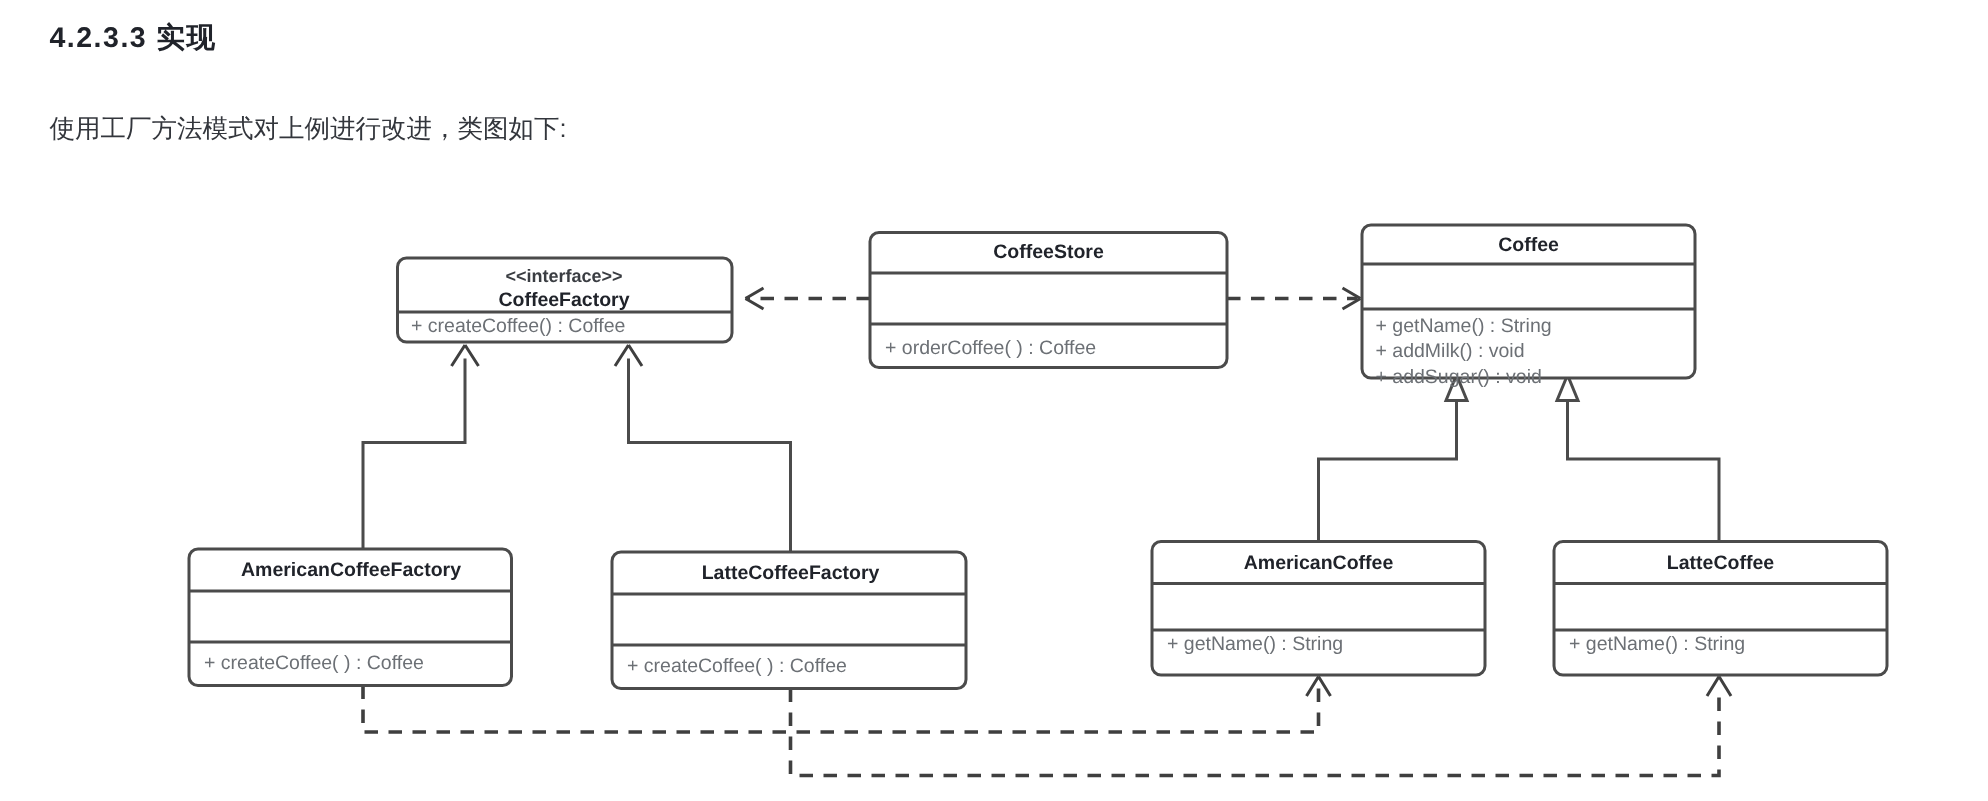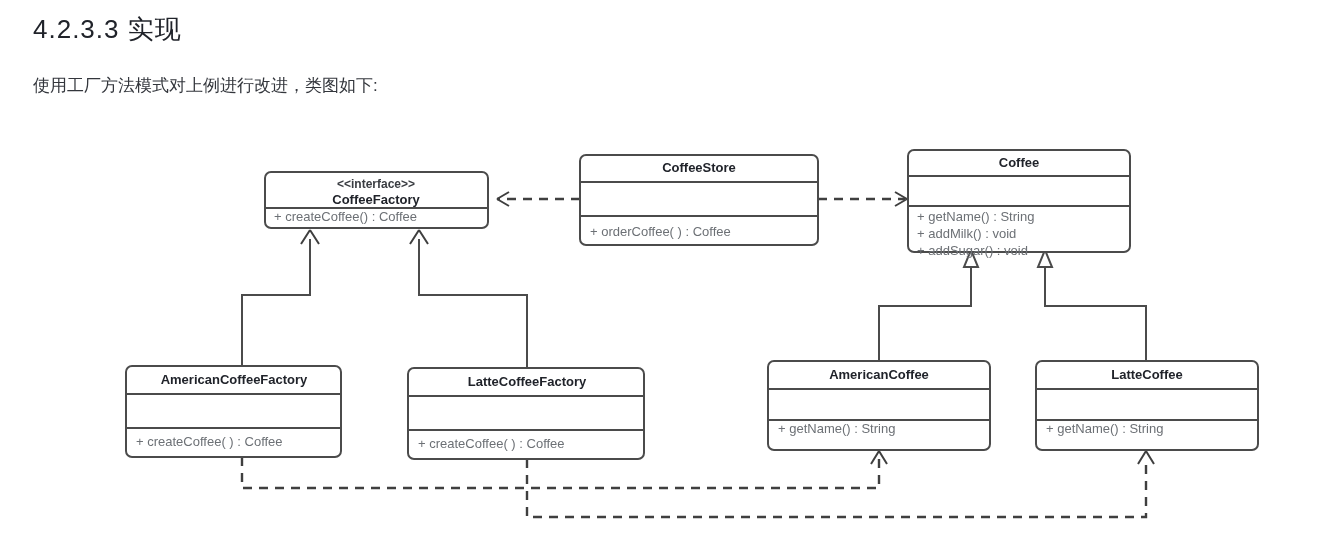--- a/index.html
+++ b/index.html
@@ -12,22 +12,22 @@
     height: 534px;
     position: relative;
     font-family: "Liberation Sans", sans-serif;
     color: #2b2b2b;
     overflow: hidden;
   }
   #doc-heading {
     position: absolute;
     left: 33px;
     top: 12px;
-    font-size: 26px;
-    font-weight: normal;
+    font-size: 19px;
+    font-weight: bold;
     letter-spacing: 1px;
     color: #20232a;
     white-space: nowrap;
   }
   #doc-paragraph {
     position: absolute;
     left: 33px;
     top: 74px;
     font-size: 17px;
     color: #33363c;

